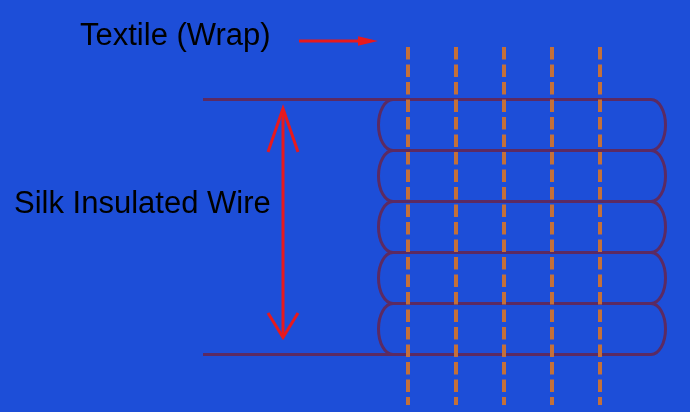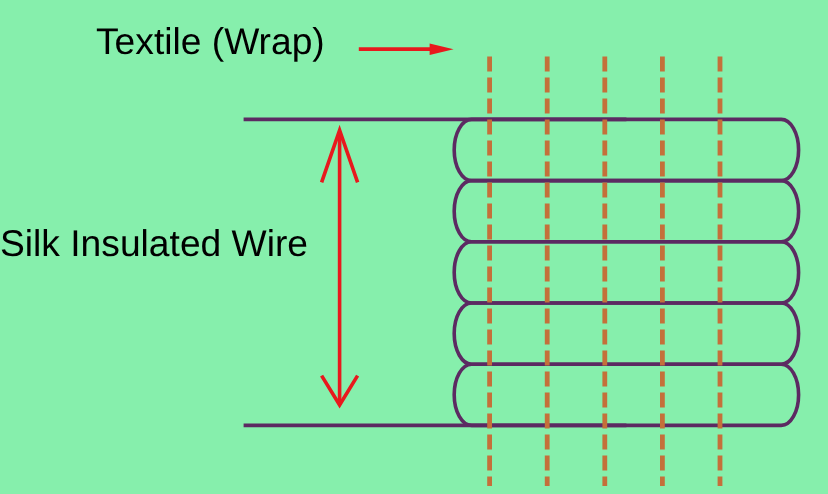--- a/index.html
+++ b/index.html
@@ -1,33 +1,33 @@
 <!DOCTYPE html>
 <html><head>
 <meta charset="utf-8">
 <style>
   html, body { margin: 0; padding: 0; background: #ffffff; }
   .canvas {
     position: relative;
     width: 690px;
     height: 412px;
-    background: #86efac;
+    background: #1d4ed8;
     font-family: "Liberation Sans", sans-serif;
     overflow: hidden;
     text-decoration: underline;
   }
   .label {
     position: absolute;
     color: #000000;
     font-size: 31px;
     line-height: 1;
     white-space: nowrap;
   }
   .label-textile { left: 80px; top: 19px; }
-  .label-wire    { left: 0; top: 187px; }
+  .label-wire    { left: 14px; top: 187px; }
   svg.diagram { position: absolute; left: 0; top: 0; }
 </style>
 </head>
 <body>
 
 <div class="canvas">
   <div class="label label-textile">Textile (Wrap)</div>
   <div class="label label-wire">Silk Insulated Wire</div>
 
   <svg class="diagram" id="diagram-svg" width="690" height="412" viewBox="0 0 690 412">

